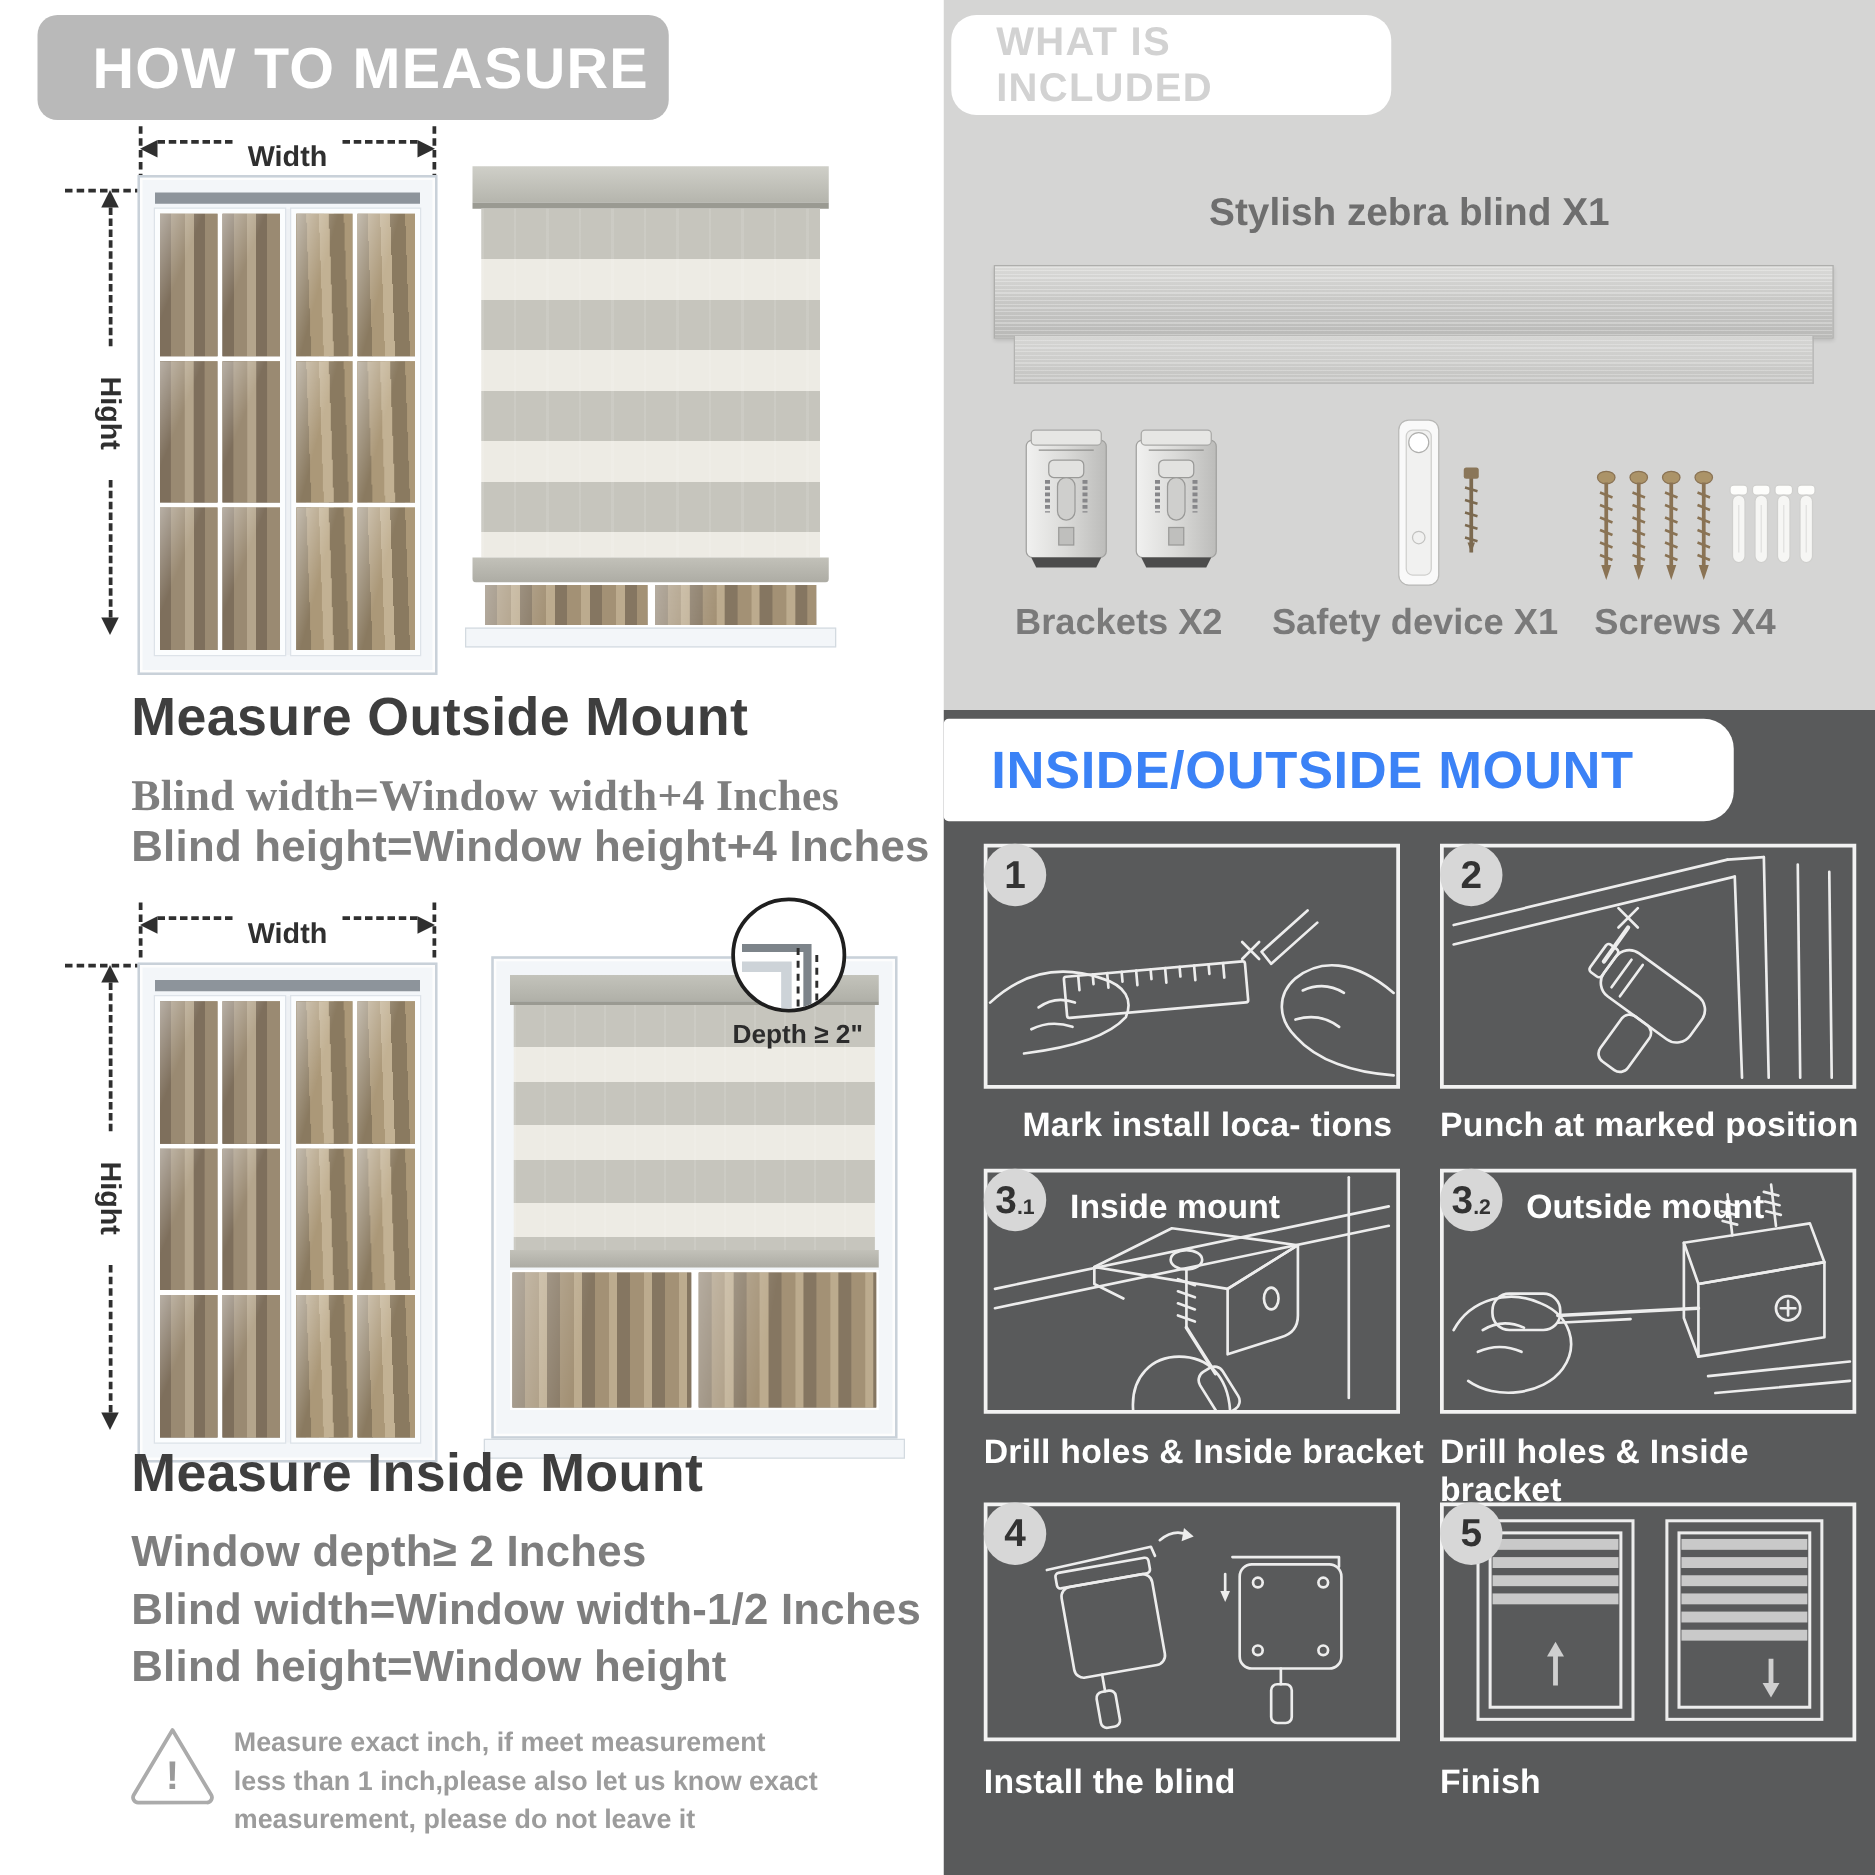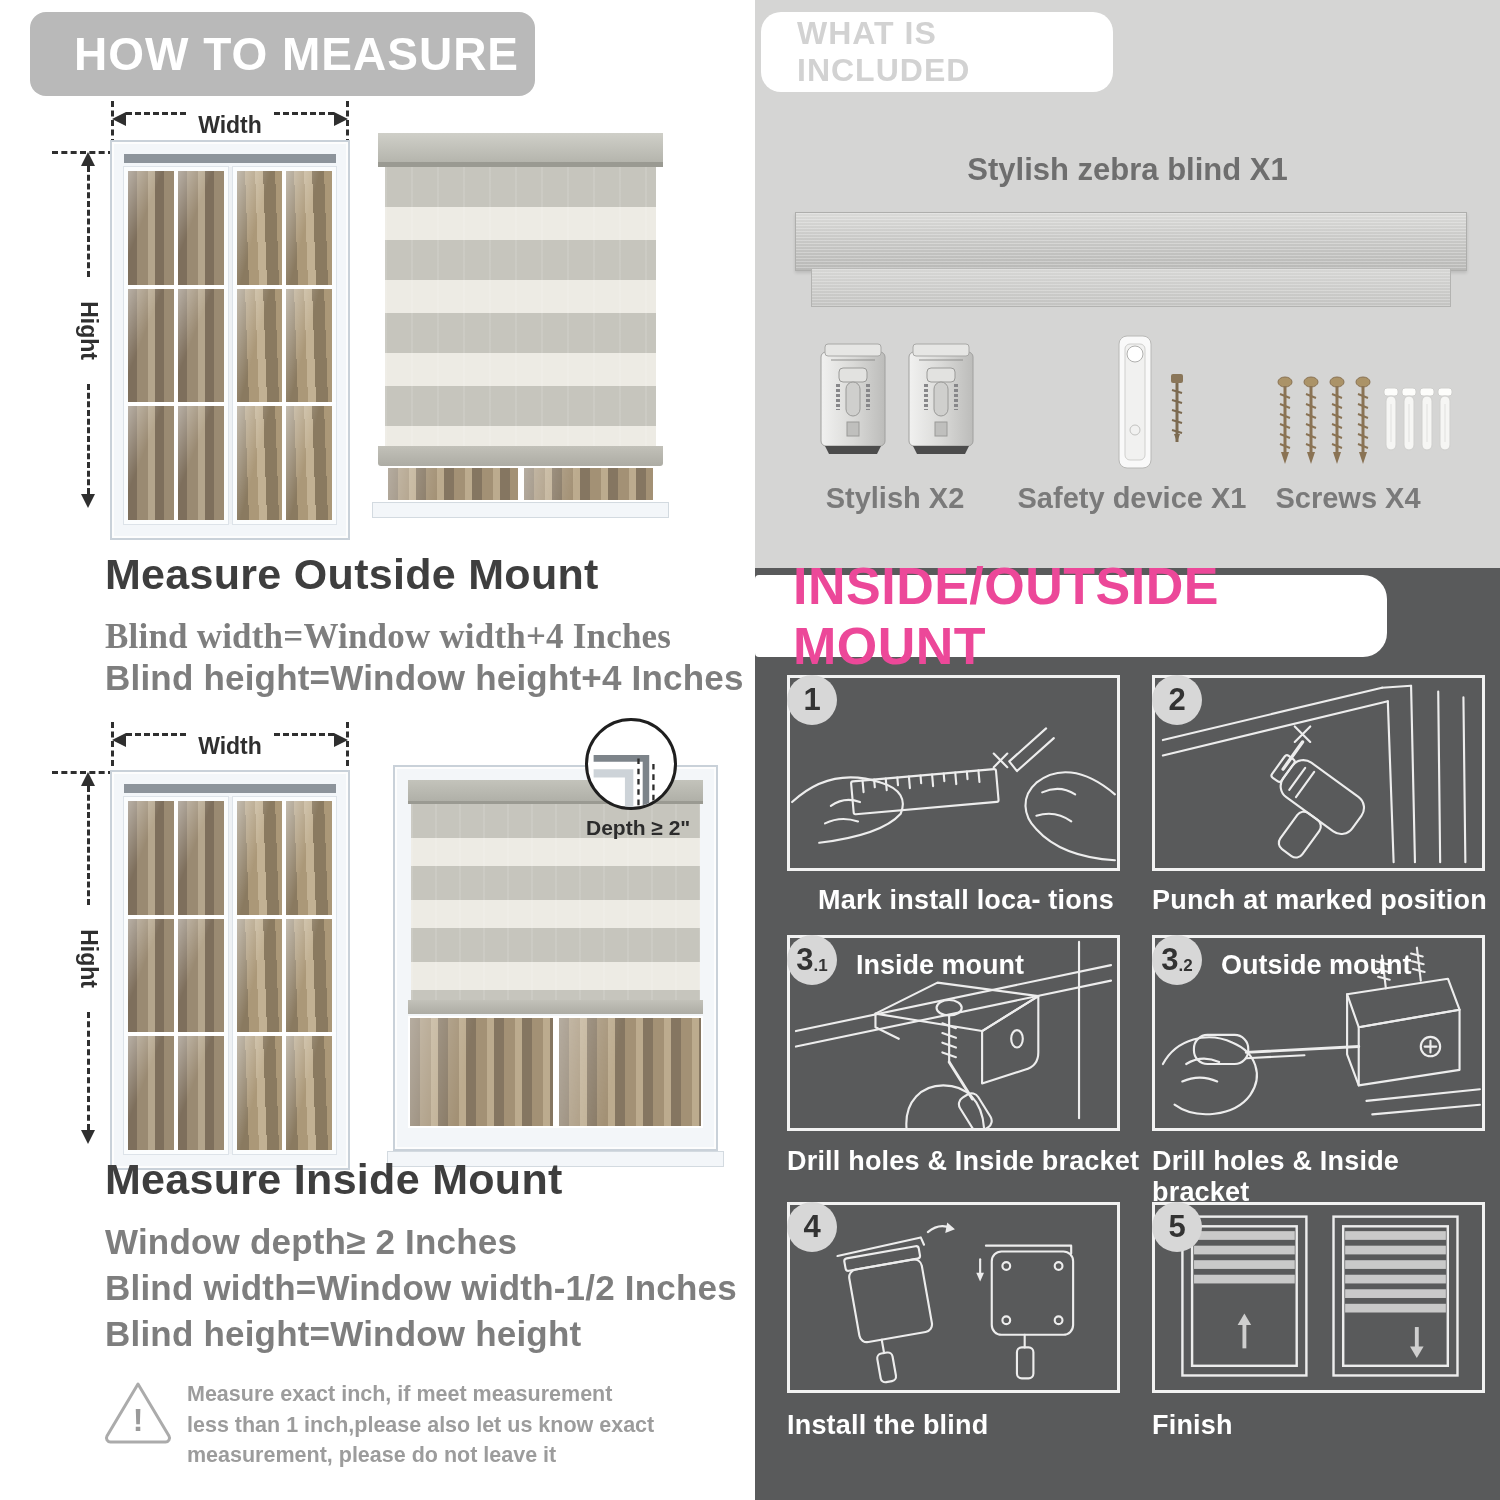--- a/index.html
+++ b/index.html
@@ -138,21 +138,21 @@
   }
   .item-label { top:482px; font-size:29px; font-weight:700; color:#7a7a7a; text-align:center; }
 
   
   .right-bottom { left:755px; top:568px; width:745px; height:932px; background:#595a5b; }
   .mount-header {
     left:0; top:7px; width:632px; height:82px; background:#fff;
     border-radius:4px 24px 24px 4px;
     display:flex; align-items:center; padding-left:38px; box-sizing:border-box;
   }
-  .mount-title { font-size:52px; font-weight:700; color:#ec4899; letter-spacing:.5px; }
+  .mount-title { font-size:42px; font-weight:700; color:#3b82f6; letter-spacing:.5px; }
 
   .panel { width:333px; height:196px; border:3px solid #f2f2f2; box-sizing:border-box; }
   .panel svg { width:100%; height:100%; display:block; }
   .badge {
     position:absolute; left:-3px; top:-3px; width:50px; height:50px; border-radius:50%;
     background:#d7d7d7; color:#333; display:flex; align-items:center; justify-content:center;
     font-weight:700; font-size:31px; z-index:2;
   }
   .badge .sub { font-size:17px; margin-top:12px; font-weight:700; }
   .step-label { position:absolute; left:66px; top:12px; font-size:27px; font-weight:700; color:#fff; z-index:2; }
@@ -368,21 +368,21 @@
         <use href="#scr" x="38" y="8"></use>
         <use href="#scr" x="64" y="8"></use>
         <use href="#scr" x="90" y="8"></use>
       <use href="#anc" x="118" y="14"></use>
         <use href="#anc" x="136" y="14"></use>
         <use href="#anc" x="154" y="14"></use>
         <use href="#anc" x="172" y="14"></use>
     </svg>
   </div>
 
-  <div class="abs item-label" style="left:55px;width:170px;">Stylish X2</div>
+  <div class="abs item-label" style="left:55px;width:170px;">Brackets X2</div>
   <div class="abs item-label" style="left:252px;width:250px;">Safety device X1</div>
   <div class="abs item-label" style="left:508px;width:170px;">Screws X4</div>
 </div>
 
 <div class="abs right-bottom">
   <div class="abs mount-header">
     <span class="mount-title">INSIDE/OUTSIDE MOUNT</span>
   </div>
 
   <div class="abs panel" style="left:32px;top:107px;">

